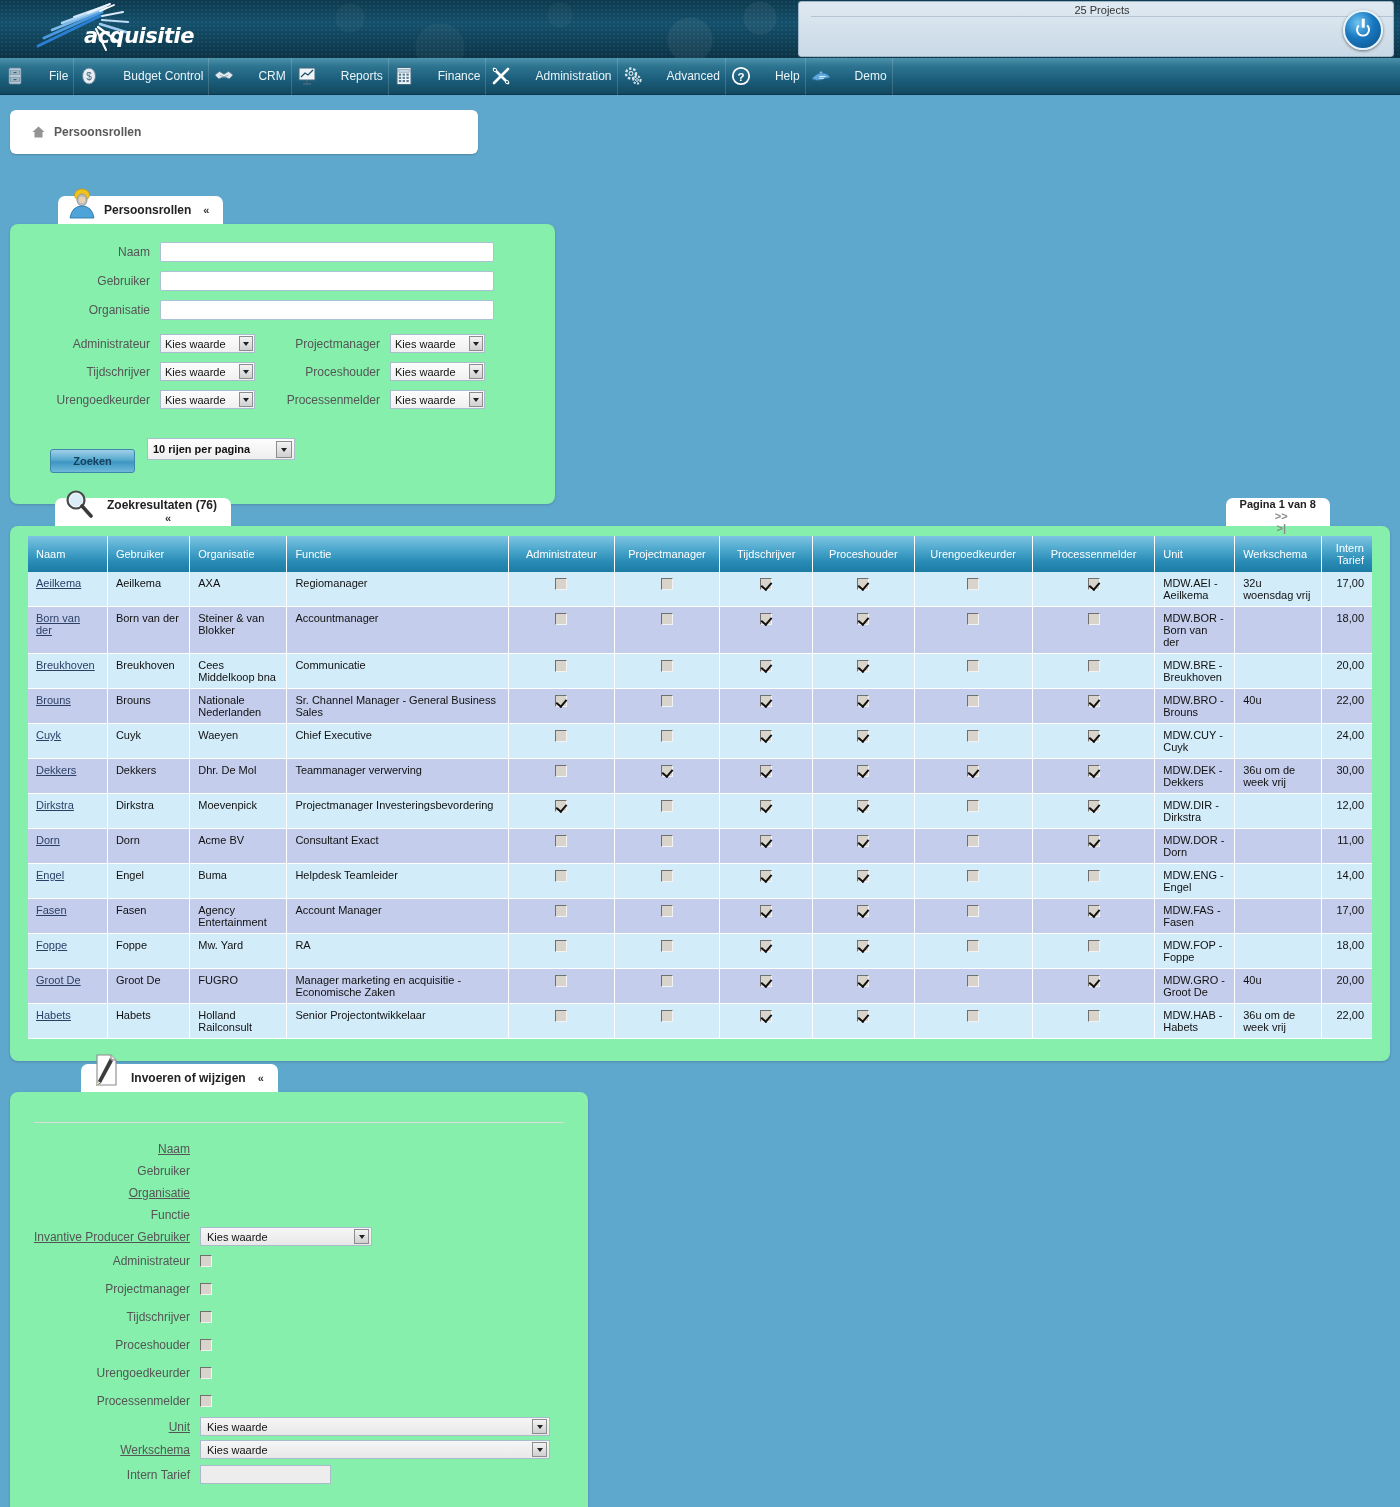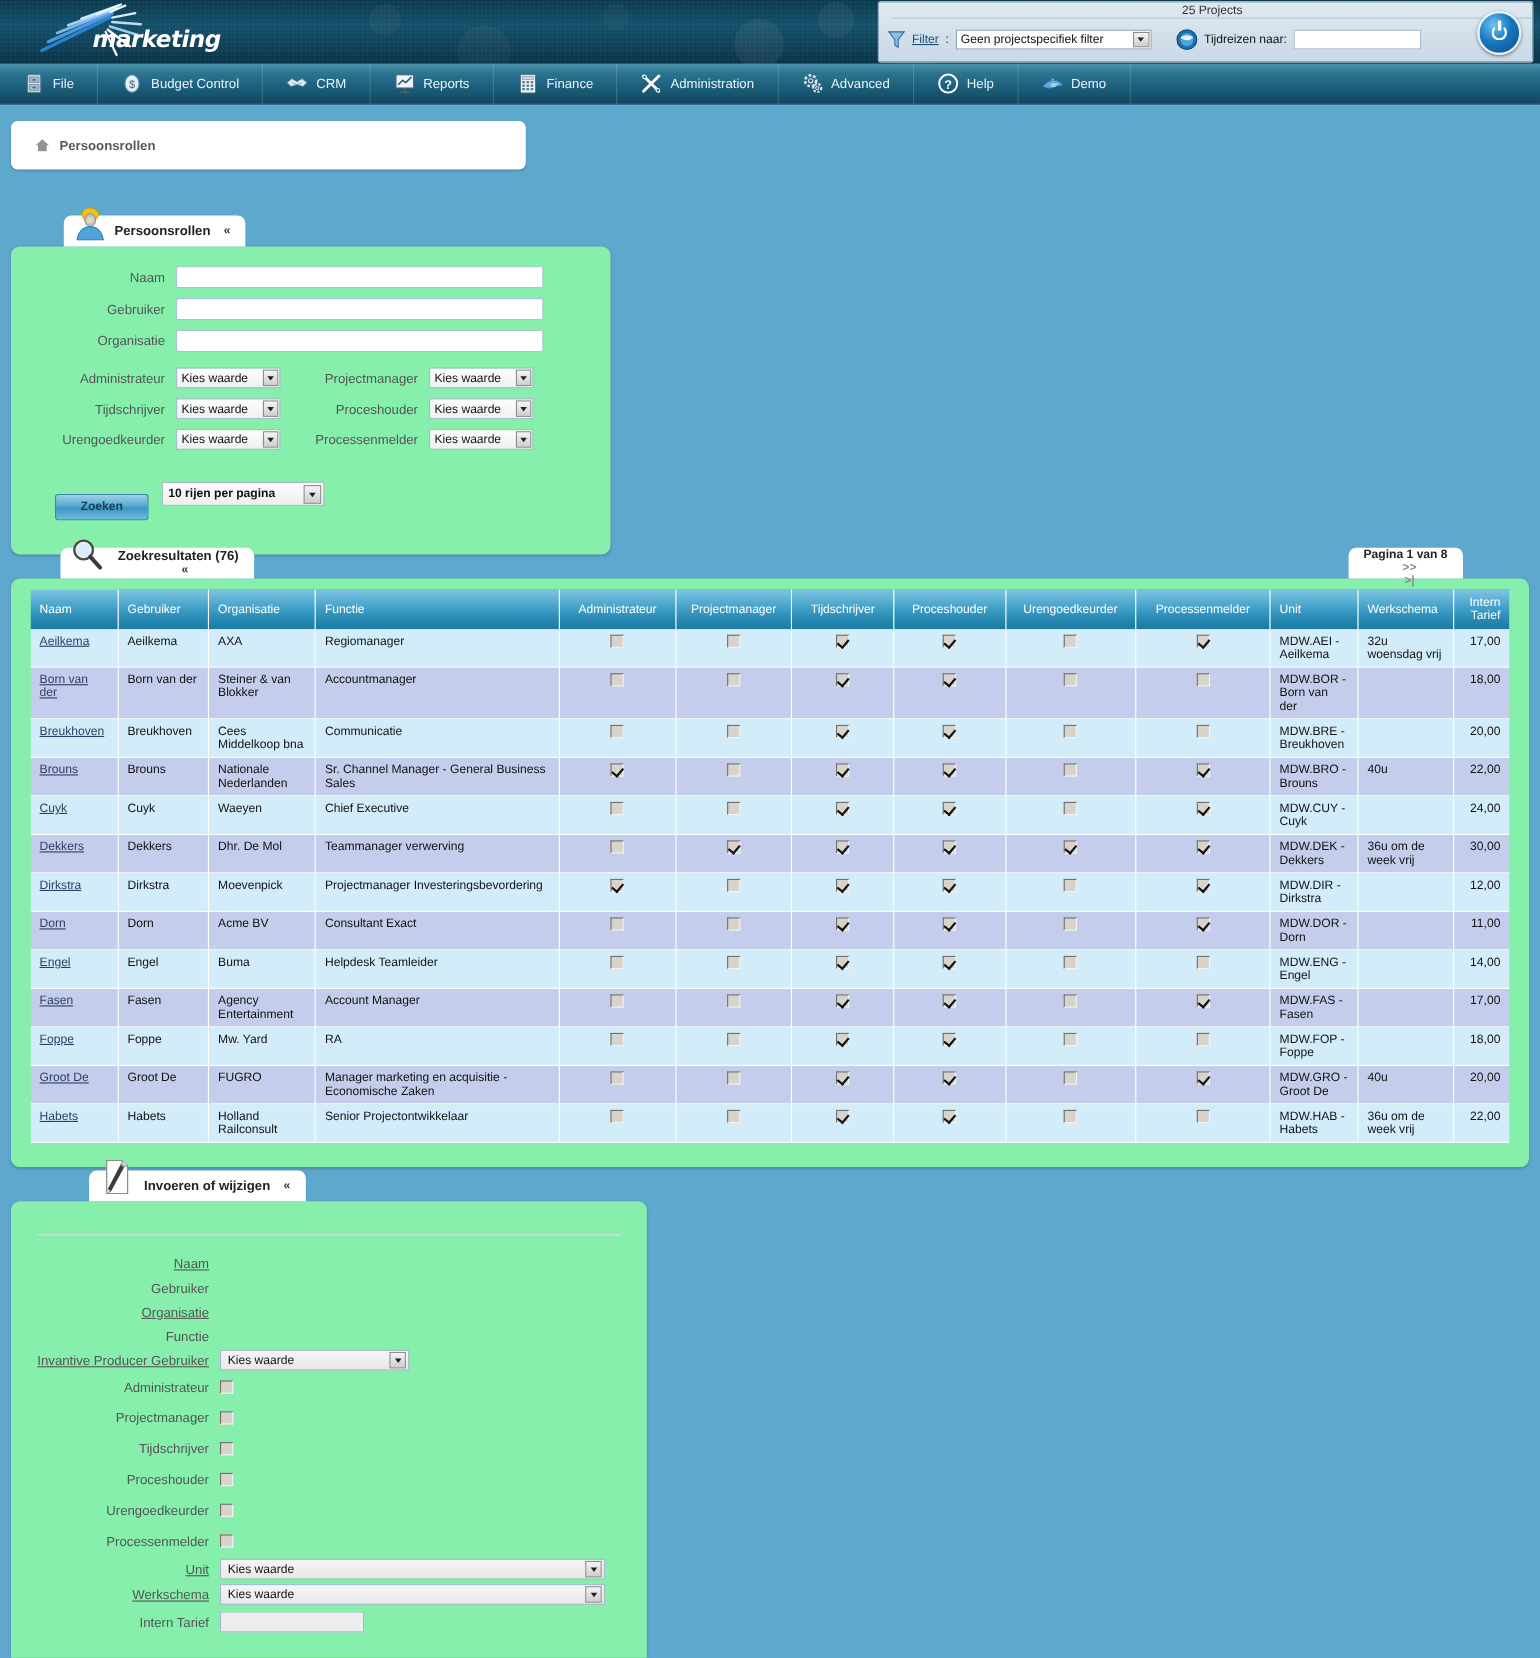--- a/index.html
+++ b/index.html
@@ -108,22 +108,22 @@
 
   
   .menubar {
     height:37px;
     background:linear-gradient(to bottom,#4e93ac 0%, #2e7591 22%, #1b5e7b 60%, #12485f 100%);
     display:flex; align-items:center;
     border-bottom:1px solid #0b3648;
     position:relative;
   }
   .menu-item {
-    display:flex; align-items:center; gap:7px;
-    height:37px; padding:0 21px;
+    display:flex; align-items:center; gap:24px;
+    height:37px; padding:0 5px;
     color:#eaf4f9; font-size:12px;
     border-right:1px solid rgba(255,255,255,.16);
     cursor:pointer; white-space:nowrap;
   }
   .menu-item:first-child { border-left:none; }
   .mi-ico { width:20px; height:20px; flex:0 0 20px; }
 
   
   .breadcrumb {
     position:absolute; left:10px; top:110px;
@@ -281,43 +281,25 @@
         <path d="M46 15 L80 3" stroke="#cfe6fa" stroke-width="2.2"></path>
         <path d="M60 11 L82 2" stroke="#e8f3fd" stroke-width="2"></path>
         <path d="M72 9  L86 3" stroke="#ffffff" stroke-width="1.8"></path>
         <path d="M74 14 L95 10" stroke="#dbeafb" stroke-width="2"></path>
         <path d="M74 18 L100 20" stroke="#bfdcf7" stroke-width="2.2"></path>
         <path d="M72 22 L98 30" stroke="#9fcbf2" stroke-width="2.4"></path>
         <path d="M70 25 L90 40" stroke="#ffffff" stroke-width="2.2"></path>
         <path d="M68 27 L78 48" stroke="#ffffff" stroke-width="2"></path>
       </g>
     </svg>
-    <div class="logo-text">marketing</div>
+    <div class="logo-text">acquisitie</div>
   </div>
 
   <div class="toppanel">
     <div class="toppanel-title">25 Projects</div>
-    <div class="toppanel-row">
-      <svg class="funnel-icon" viewBox="0 0 16 18">
-        <path d="M1 2 H15 L9.5 9 V16 L6.5 14 V9 Z" fill="#8cc0e2" stroke="#2f6f9b" stroke-width="1"></path>
-      </svg>
-      <span class="filter-link">Filter</span>
-      <span class="colon">:</span>
-      <div class="sel-filter">
-        <span>Geen projectspecifiek filter</span>
-        <span class="sel-arrow"></span>
-      </div>
-      <svg class="globe-icon" viewBox="0 0 20 20">
-        <circle cx="10" cy="10" r="9" fill="#1d6fae" stroke="#0c4d80" stroke-width="1"></circle>
-        <circle cx="10" cy="10" r="6" fill="#4ea3da"></circle>
-        <path d="M4 8 Q10 4 16 8 Q10 13 4 8 Z" fill="#fff" opacity=".85"></path>
-      </svg>
-      <span class="tt-label">Tijdreizen naar:</span>
-      <input class="tt-input" type="text" value="" style="">
-    </div>
     <div class="power-btn">
       <div class="power-glyph"></div>
     </div>
   </div>
 </div>
 
 <div class="menubar">
 
   <div class="menu-item">
     <svg class="mi-ico" viewBox="0 0 20 20">

